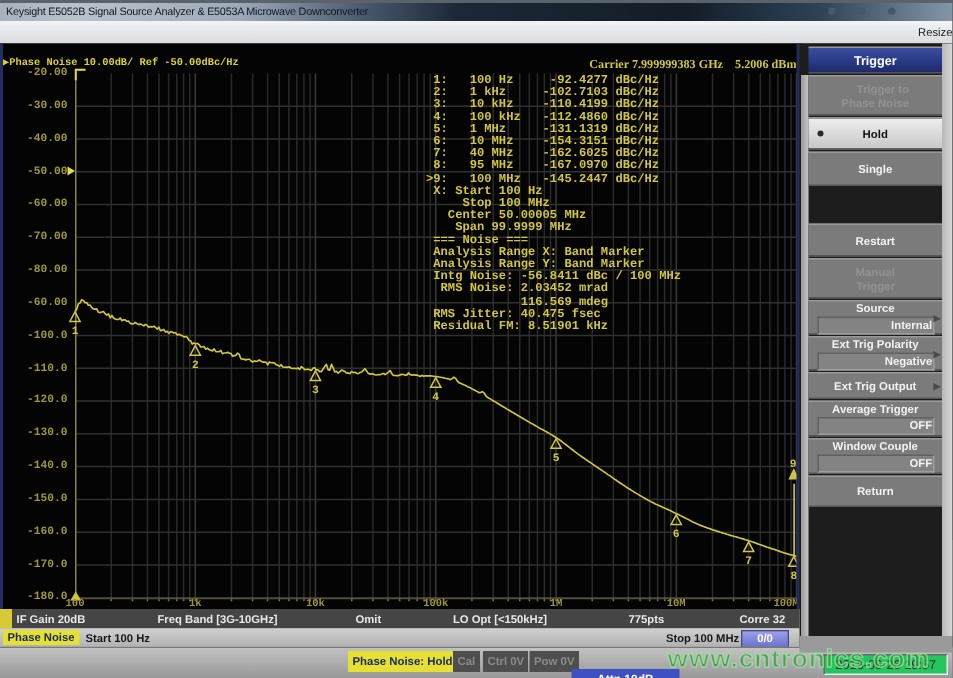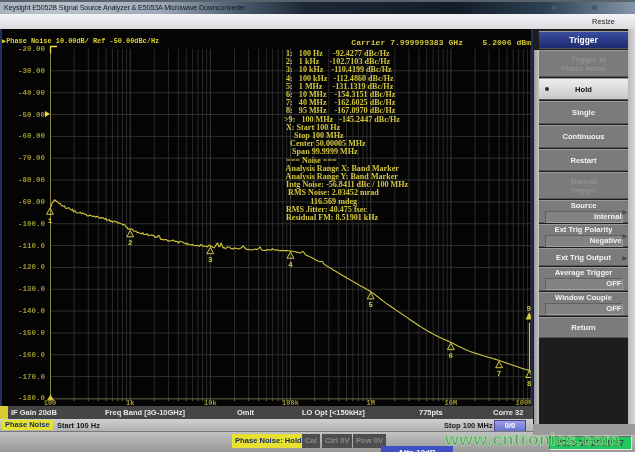--- a/index.html
+++ b/index.html
@@ -2,25 +2,25 @@
 <html><head><meta charset="utf-8"><style>
 *{margin:0;padding:0;box-sizing:border-box}
 body{width:635px;height:452px;overflow:hidden;font-family:"Liberation Sans",sans-serif}
 #root{position:relative;width:635px;height:360px;background:#000}
 #titlebar{position:absolute;left:0;top:0;width:635px;height:14px;
  background:linear-gradient(90deg,#a8b2bc 0%,#bac2cc 8%,#9eaab8 25%,#4a5a6c 38%,#1c2836 48%,#131d29 72%,#2e4254 86%,#8496a8 100%);
  border-top:2px solid #5a626c;
  font-size:7.2px;letter-spacing:-0.15px;color:#101826;line-height:12px;padding-left:4px}
 #menubar{position:absolute;left:0;top:14px;width:635px;height:15px;
  background:linear-gradient(#f2f3f5,#dadce0);color:#222;font-size:7.5px;line-height:15px}
-#menubar span{position:absolute;right:20px}
+#menubar span{position:absolute;right:0}
 #screen{position:absolute;left:0;top:29px;width:533px;height:377px;background:#040404}
 #screen .hdr{position:absolute;left:2px;top:7.5px;color:#ddd12e;font-family:"Liberation Mono",monospace;font-size:6.9px;font-weight:bold;white-space:pre}
-#carrier{position:absolute;right:2px;top:9px;color:#d2c63c;font-family:Liberation Mono, monospace;font-size:8.1px;font-weight:bold;white-space:pre}
-#readout{position:absolute;left:284px;top:20.9px;color:#d2c63c;font-family:Liberation Serif, serif;
+#carrier{position:absolute;right:2px;top:9px;color:#d2c63c;font-family:Liberation Serif, serif;font-size:8.1px;font-weight:bold;white-space:pre}
+#readout{position:absolute;left:284px;top:20.9px;color:#d2c63c;font-family:Liberation Mono, monospace;
  font-size:8.1px;line-height:8.21px;font-weight:bold;white-space:pre;letter-spacing:0px}
 .yl{position:absolute;width:45px;text-align:right;color:#9e9634;font-family:"Liberation Mono",monospace;font-size:7.5px;font-weight:bold}
 .xl{position:absolute;top:370px;width:22px;text-align:center;color:#9e9634;font-family:"Liberation Mono",monospace;font-size:7px;font-weight:bold}
 .refmk{position:absolute;left:45px;top:81.9px;width:0;height:0;border-left:5px solid #e8dc48;border-top:3.5px solid transparent;border-bottom:3.5px solid transparent}
 #lstrip{position:absolute;left:0;top:29px;width:2px;height:377px;background:#232e62}
 #rborder{position:absolute;left:531px;top:29px;width:4px;height:377px;background:#202c58}
 #rowA{position:absolute;left:0;top:406px;width:533px;height:13px;background:#454545;color:#e8e8e8;font-size:7.5px;font-weight:bold}
 #rowA span{position:absolute;top:2px;white-space:pre}
 #rowB{position:absolute;left:0;top:419px;width:533px;height:12px;background:linear-gradient(#d0d0d0,#b2b2b2);font-size:7.5px;color:#16181c;font-weight:bold}
 #rowB span{position:absolute;top:1.5px;white-space:pre}
@@ -156,21 +156,20 @@
  <span class="chip" style="left:381px;top:14px;background:#3f51c2;color:#fff;padding:2px 17px 3px;font-size:8px">Attn 10dB</span>
 </div>
 <div id="panelbg"></div>
 <div class="scroll"></div>
 <div class="rstrip"></div>
 <div id="graybarR"></div>
 <div class="btn hd" style="top:31px;height:18px">Trigger</div>
 <div class="btn dis" style="top:50px;height:27px">Trigger to<br>Phase Noise</div>
 <div class="btn lit" style="top:78px;height:22px"><span class="dot"></span>Hold</div>
 <div class="btn " style="top:101px;height:23px">Single</div>
-<div class="btn " style="top:125px;height:23px">Continuous</div>
 <div class="btn " style="top:149px;height:22px">Restart</div>
 <div class="btn dis" style="top:172px;height:27px">Manual<br>Trigger</div>
 <div class="btn " style="top:200px;height:23px">Source<span class="val">Internal</span><span class="arr">▶</span></div>
 <div class="btn " style="top:224px;height:23px">Ext Trig Polarity<span class="val">Negative</span><span class="arr">▶</span></div>
 <div class="btn " style="top:248px;height:18px">Ext Trig Output<span class="arr">▶</span></div>
 <div class="btn " style="top:267px;height:24px">Average Trigger<span class="val">OFF</span></div>
 <div class="btn " style="top:292px;height:24px">Window Couple<span class="val">OFF</span></div>
 <div class="btn " style="top:317px;height:21px">Return</div>
 <div id="tstamp">2018-06-26 19:57</div>
 <div id="wmark">www.cntronics.com</div>

